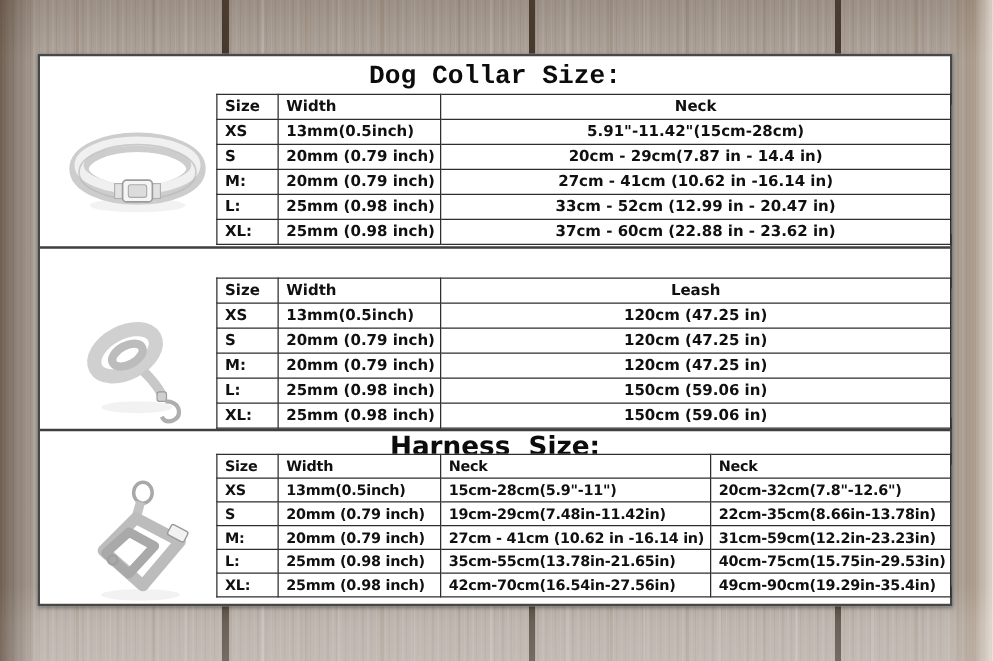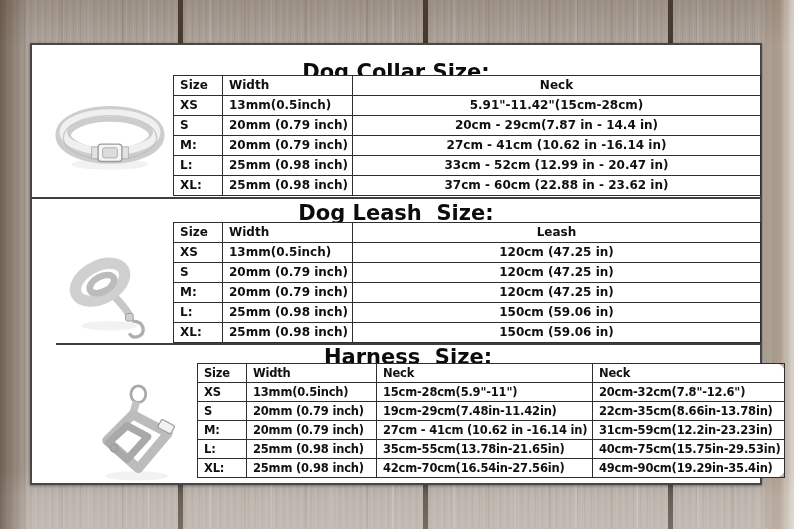--- a/index.html
+++ b/index.html
@@ -20,27 +20,27 @@
       #aea49b;
   }
   .panel {
     position:absolute; left:30px; top:43px; width:728px; height:438px;
     background:#ffffff; border:2px solid #474747;
     box-shadow:0 1px 3px rgba(0,0,0,.35);
   }
   .sec { position:relative; box-sizing:border-box; }
   .sec-collar  { height:152px; }
   .sec-leash   { height:146px; border-top:2px solid #3f3f3f; }
-  .sec-harness { height:140px; border-top:2px solid #3f3f3f;margin-left:24px; }
+  .sec-harness { height:140px; border-top:2px solid #3f3f3f; }
 
   .sec h2 {
     margin:0; text-align:center; white-space:pre;
     font:700 21px/26px "DejaVu Sans", sans-serif; color:#0c0c0c;
   }
-  .sec-collar  h2 { padding-top:14px; }
+  .sec-collar  h2 { padding-top:4px;font-family:Liberation Mono, monospace; }
   .sec-leash   h2 { padding-top:1px; }
   .sec-harness h2 { padding-top:0; line-height:24px; }
 
   .sec table {
     position:absolute; left:141px; border-collapse:collapse;
     table-layout:fixed; width:587px; background:#fff;border-radius:10px;
   }
   .sec-collar  table { top:30px; }
   .sec-leash   table { top:23px; }
   .sec-harness table { top:18px; }
@@ -117,21 +117,20 @@
             <tr>
               <td>XL:</td>
               <td>25mm (0.98 inch)</td>
               <td>37cm - 60cm (22.88 in - 23.62 in)</td>
             </tr>
           </tbody>
         </table>
     </div>
 
     <div class="sec sec-leash">
-      <h2>Dog Leash  Size:</h2>
       <div class="photo photo-leash">
         <svg width="100" height="90" viewBox="0 0 105 95">
           <ellipse cx="52" cy="80" rx="30" ry="5" fill="#000" opacity="0.05"></ellipse>
           <ellipse cx="42" cy="34" rx="28" ry="17" transform="rotate(-28 42 34)" fill="none" stroke="#d0d0d0" stroke-width="12"></ellipse>
           <ellipse cx="44" cy="36" rx="14" ry="8" transform="rotate(-28 44 36)" fill="none" stroke="#bcbcbc" stroke-width="7"></ellipse>
           <path d="M58 50 Q68 60 73 69" fill="none" stroke="#c8c8c8" stroke-width="8"></path>
           <rect x="69" y="67" width="8" height="8" rx="2" fill="#cfcfcf" stroke="#9a9a9a" stroke-width="1"></rect>
           <path d="M76 75 q9 0 11 6 q2 7 -4 10 q-7 3 -10 -3" fill="none" stroke="#aeaeae" stroke-width="3.5"></path>
         </svg>
       </div>

